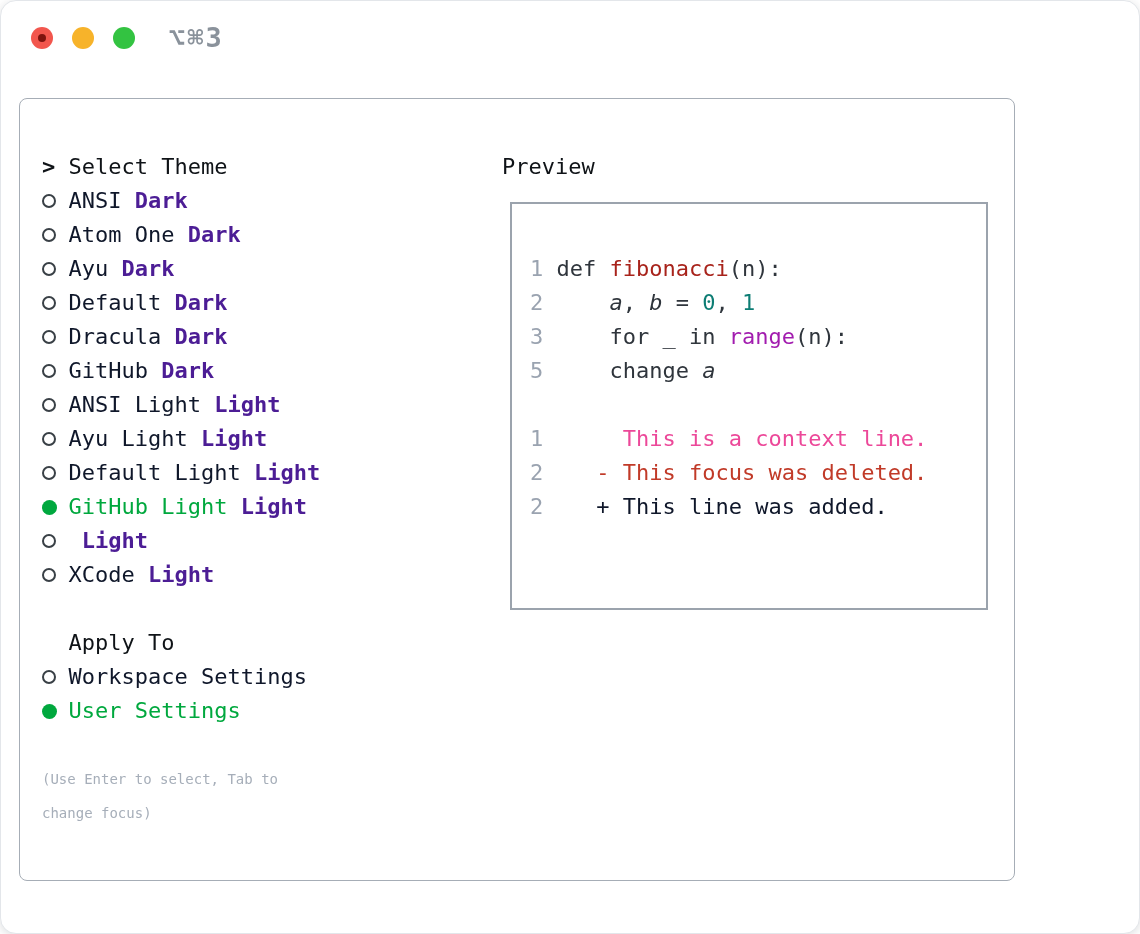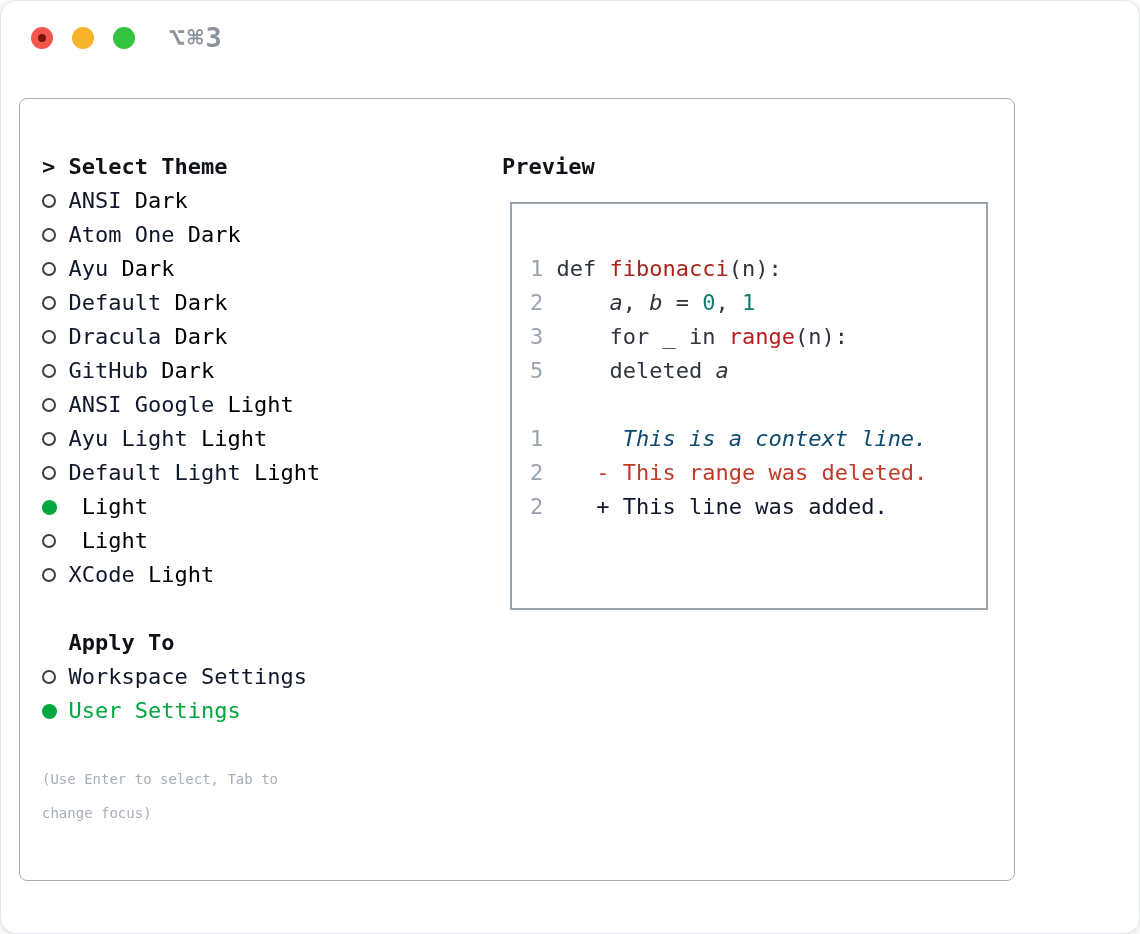--- a/index.html
+++ b/index.html
@@ -27,44 +27,44 @@
     position:absolute;left:18px;top:97px;width:996px;height:783px;
     border:1.5px solid #a6adb6;border-radius:8px;background:#ffffff;box-sizing:border-box;
   }
   .content{position:absolute;left:22px;top:51px;right:8px;font-size:22px;line-height:34px;color:#2f353c;}
   .cols{display:flex;}
   .left-col{width:460px;flex:none;}
   .right-col{flex:1;}
   .row{display:flex;height:34px;align-items:center;white-space:pre;}
   .icon-cell{width:2ch;flex:none;display:flex;align-items:center;}
   .chev{width:2ch;flex:none;font-weight:bold;color:#0f1317;}
-  .hdr{font-weight:bold;color:#0f1317;}
+  .hdr{font-weight:normal;color:#0f1317;}
   .radio{width:14px;height:14px;border:2px solid #394046;border-radius:50%;box-sizing:border-box;}
   .radio.sel{width:15px;height:15px;border:none;background:#00a83e;}
   .tname{color:#0f172a;}
   .tname.sel{color:#00a83e;}
-  .badge{color:#000000;margin-left:1ch;}
+  .badge{color:#4c1d95;margin-left:1ch;font-weight:bold;}
   .help{
     margin-top:34px;width:33ch;color:#a6aeb9;line-height:34px;font-size:14px;
     white-space:normal;
   }
   
   .preview-box{
     margin-left:8px;margin-top:18px;width:478px;height:408px;box-sizing:border-box;
     border:2px solid #9ba3ad;background:#ffffff;
     padding:48px 0 12px 18px;
   }
   .cline{height:34px;white-space:pre;font-size:22px;line-height:34px;}
   .lnum{color:#9aa3b0;}
   .tok-code{color:#2f353c;}
   .tok-func{color:#a8231b;}
   .tok-num{color:#0d7d74;}
-  .tok-builtin{color:#b91c1c;}
+  .tok-builtin{color:#a21caf;}
   .tok-var{color:#2f353c;font-style:italic;}
-  .tok-context{color:#0c4a6e;font-style:italic;}
+  .tok-context{color:#ec4899;}
   .tok-deleted{color:#c13a28;}
   .tok-added{color:#0f172a;}
 </style>
 </head>
 <body>
 
 <div class="window">
 
   <div class="traffic">
     <span class="dot dot-red">
@@ -83,24 +83,24 @@
           <div class="row">
             <span class="chev">&gt;</span><span class="hdr">Select Theme</span>
           </div>
           <div id="theme-list">
               <div class="row"><span class="icon-cell"><span class="radio"></span></span><span class="tname">ANSI</span><span class="badge">Dark</span></div>
               <div class="row"><span class="icon-cell"><span class="radio"></span></span><span class="tname">Atom One</span><span class="badge">Dark</span></div>
               <div class="row"><span class="icon-cell"><span class="radio"></span></span><span class="tname">Ayu</span><span class="badge">Dark</span></div>
               <div class="row"><span class="icon-cell"><span class="radio"></span></span><span class="tname">Default</span><span class="badge">Dark</span></div>
               <div class="row"><span class="icon-cell"><span class="radio"></span></span><span class="tname">Dracula</span><span class="badge">Dark</span></div>
               <div class="row"><span class="icon-cell"><span class="radio"></span></span><span class="tname">GitHub</span><span class="badge">Dark</span></div>
-              <div class="row"><span class="icon-cell"><span class="radio"></span></span><span class="tname">ANSI Google</span><span class="badge">Light</span></div>
+              <div class="row"><span class="icon-cell"><span class="radio"></span></span><span class="tname">ANSI Light</span><span class="badge">Light</span></div>
               <div class="row"><span class="icon-cell"><span class="radio"></span></span><span class="tname">Ayu Light</span><span class="badge">Light</span></div>
               <div class="row"><span class="icon-cell"><span class="radio"></span></span><span class="tname">Default Light</span><span class="badge">Light</span></div>
-              <div class="row"><span class="icon-cell"><span class="radio sel"></span></span><span class="badge">Light</span></div>
+              <div class="row"><span class="icon-cell"><span class="radio sel"></span></span><span class="tname sel">GitHub Light</span><span class="badge">Light</span></div>
               <div class="row"><span class="icon-cell"><span class="radio"></span></span><span class="badge">Light</span></div>
               <div class="row"><span class="icon-cell"><span class="radio"></span></span><span class="tname">XCode</span><span class="badge">Light</span></div>
             </div>
 
           <div class="row"></div>
 
           <div class="row">
             <span class="icon-cell"></span><span class="hdr">Apply To</span>
           </div>
           <div id="apply-list">
@@ -112,24 +112,24 @@
         </div>
 
         <div class="right-col">
           <div class="row">
             <span class="hdr">Preview</span>
           </div>
           <div class="preview-box" id="preview-box">
               <div class="cline"><span class="lnum">1 </span><span class="tok-code">def </span><span class="tok-func">fibonacci</span><span class="tok-code">(n):</span></div>
               <div class="cline"><span class="lnum">2 </span><span class="tok-code">    </span><span class="tok-var">a</span><span class="tok-code">, </span><span class="tok-var">b</span><span class="tok-code"> = </span><span class="tok-num">0</span><span class="tok-code">, </span><span class="tok-num">1</span></div>
               <div class="cline"><span class="lnum">3 </span><span class="tok-code">    for _ in </span><span class="tok-builtin">range</span><span class="tok-code">(n):</span></div>
-              <div class="cline"><span class="lnum">5 </span><span class="tok-code">    deleted </span><span class="tok-var">a</span></div>
+              <div class="cline"><span class="lnum">5 </span><span class="tok-code">    change </span><span class="tok-var">a</span></div>
               <div class="cline"><span class="lnum"></span></div>
               <div class="cline"><span class="lnum">1 </span><span class="tok-context">     This is a context line.</span></div>
-              <div class="cline"><span class="lnum">2 </span><span class="tok-deleted">   - This range was deleted.</span></div>
+              <div class="cline"><span class="lnum">2 </span><span class="tok-deleted">   - This focus was deleted.</span></div>
               <div class="cline"><span class="lnum">2 </span><span class="tok-added">   + This line was added.</span></div>
             </div>
         </div>
 
       </div>
     </div>
   </div>
 
 </div>
 

